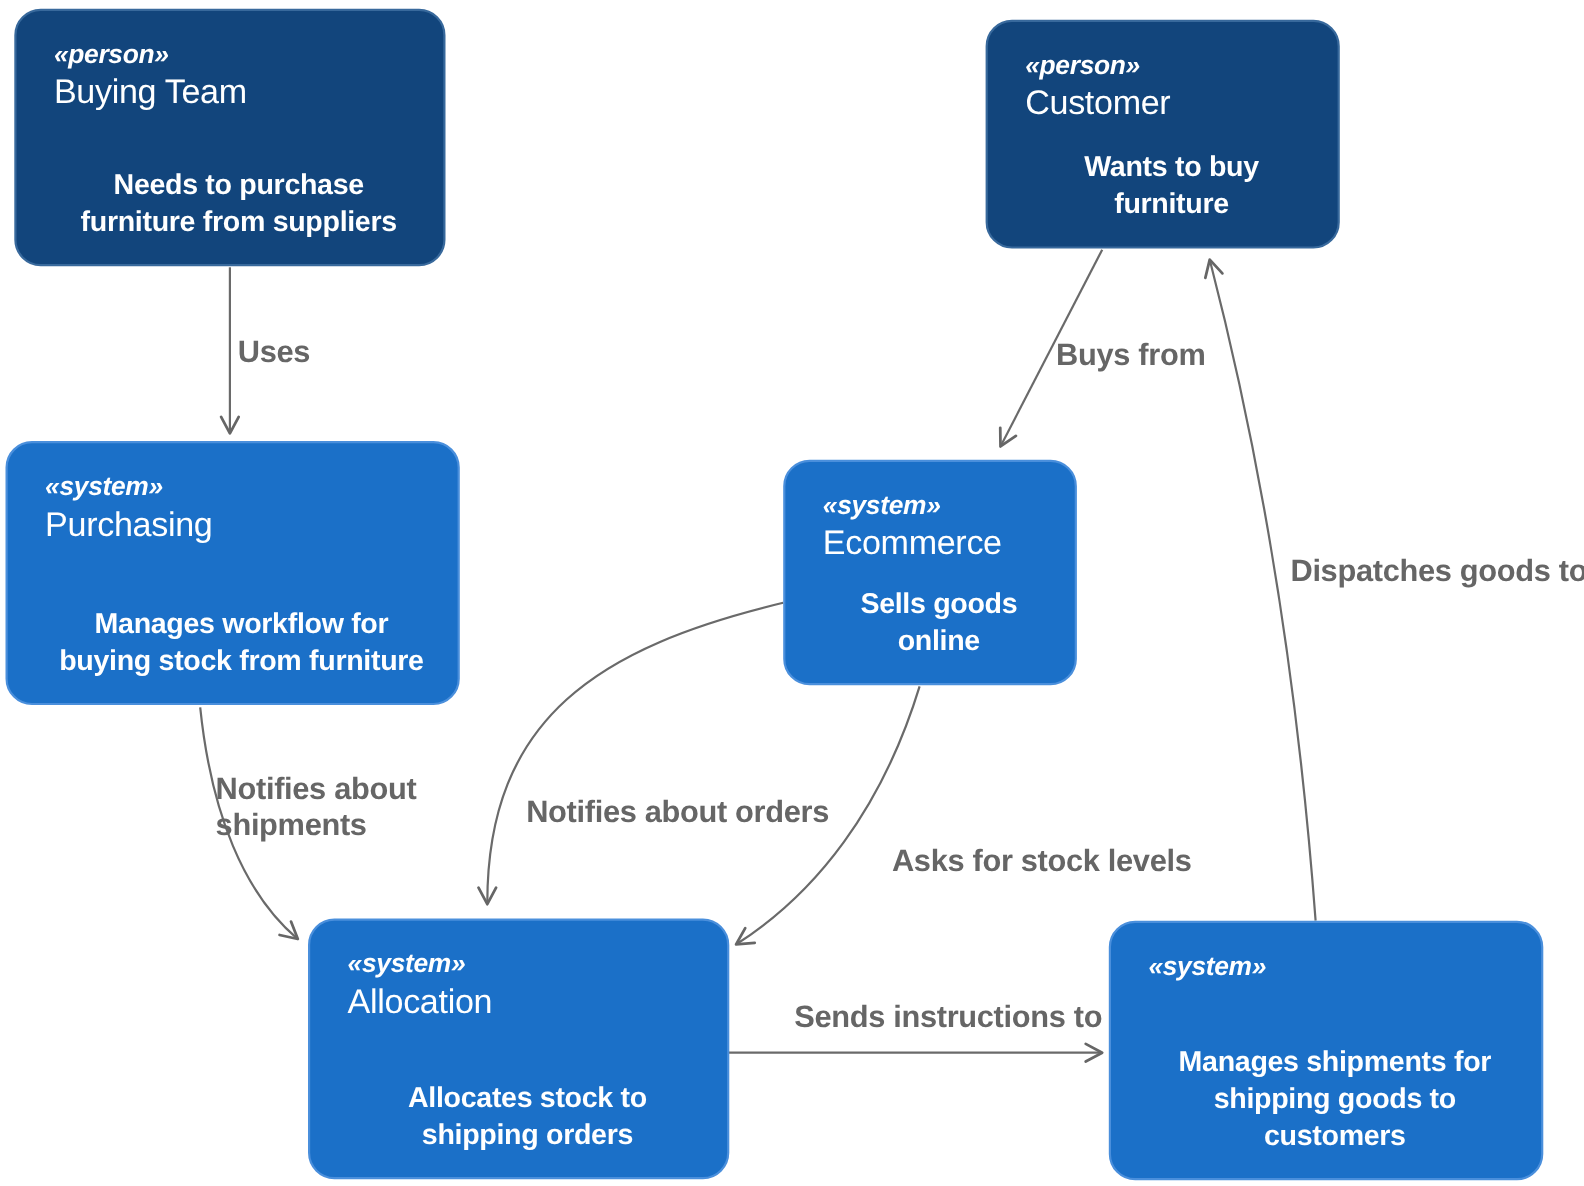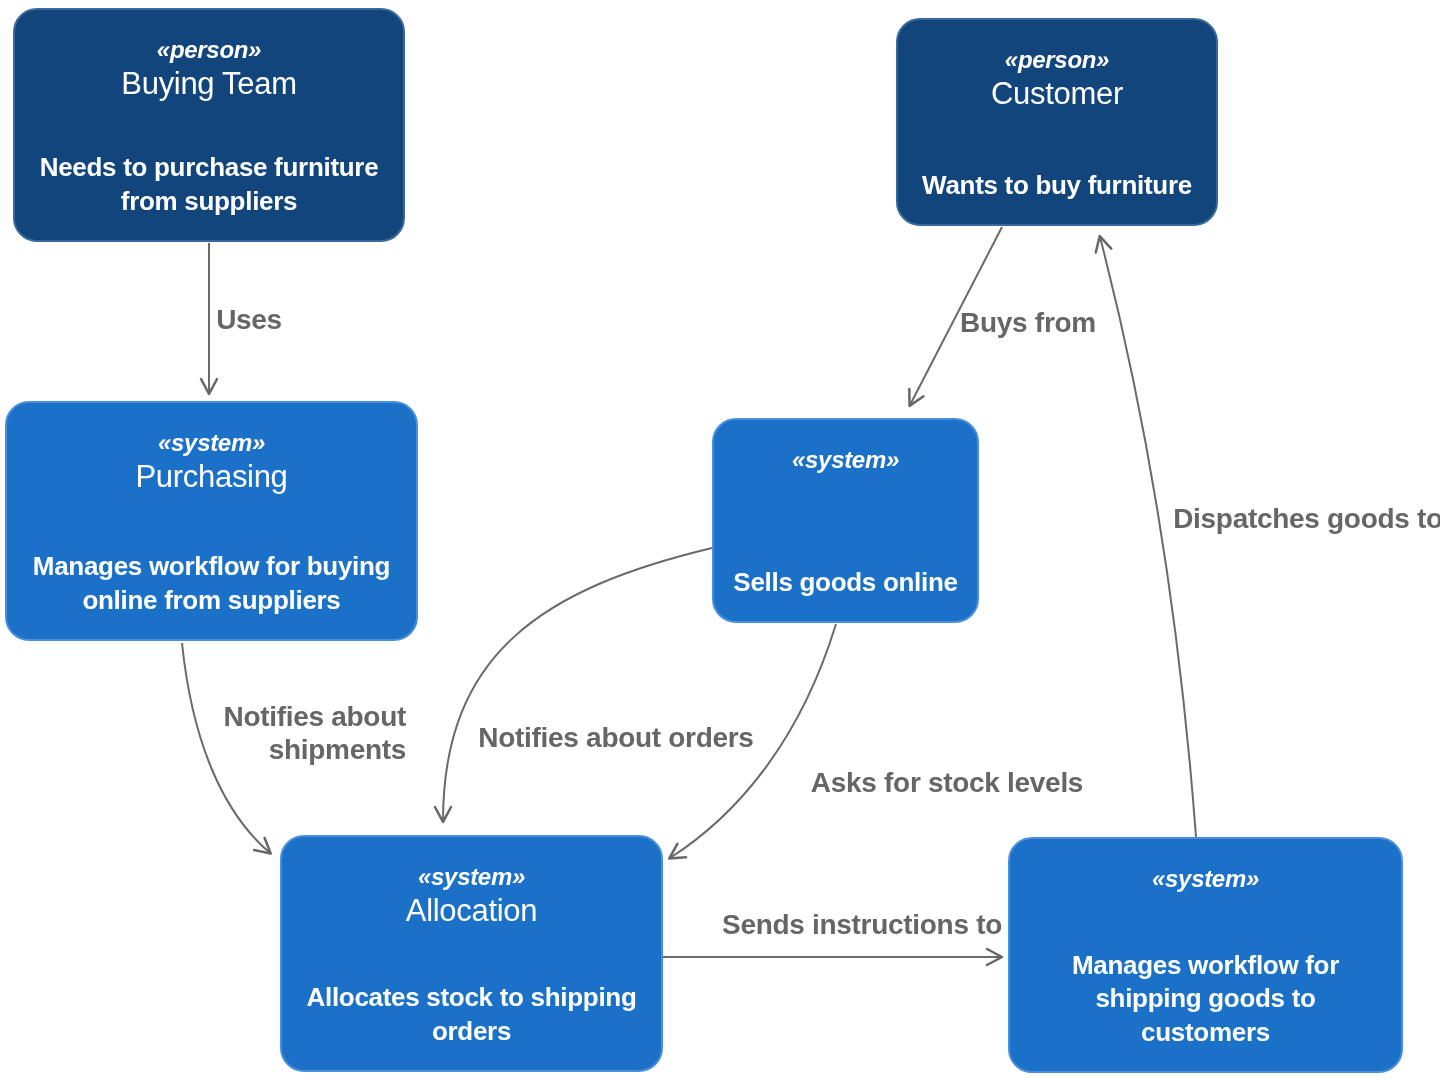--- a/index.html
+++ b/index.html
@@ -27,23 +27,23 @@
     stroke: #6a6a6a;
     stroke-width: 2;
   }
   .node {
     position: absolute;
     box-sizing: border-box;
     border-radius: 24px;
     color: #ffffff;
     display: flex;
     flex-direction: column;
-    align-items: center;
+    align-items: flex-start;
     text-align: center;
-    padding: 20px 18px 22px 18px;
+    padding: 20px 18px 22px 34px;
   }
   .node.person {
     background: var(--person, #12457C);
     border: 2px solid var(--personBorder, #38699c);
   }
   .node.system {
     background: var(--system, #1B70C8);
     border: 2px solid var(--systemBorder, #4a8fdc);
   }
   .node .stereotype {
@@ -65,21 +65,21 @@
     line-height: 1.28;
   }
   .edge-label {
     position: absolute;
     transform: translateX(-50%);
     color: var(--label, #666666);
     font-weight: 700;
     font-size: 28px;
     line-height: 1.18;
     white-space: nowrap;
-    text-align: right;
+    text-align: left;
   }
   .edge-label.wrap {
     white-space: normal;
     width: 210px;
   }
 </style>
 </head>
 <body>
 
 <div class="canvas">
@@ -107,37 +107,38 @@
 
   <div class="node person" style="left:896px; top:18px; width:322px; height:208px;">
     <div class="stereotype">«person»</div>
     <div class="name">Customer</div>
     <div class="desc">Wants to buy furniture</div>
   </div>
 
   <div class="node system" style="left:5px; top:401px; width:413px; height:240px;">
     <div class="stereotype">«system»</div>
     <div class="name">Purchasing</div>
-    <div class="desc">Manages workflow for buying online from suppliers</div>
+    <div class="desc">Manages workflow for buying stock from furniture</div>
   </div>
 
   <div class="node system" style="left:712px; top:418px; width:267px; height:205px;">
     <div class="stereotype">«system»</div>
+    <div class="name">Ecommerce</div>
     <div class="desc">Sells goods online</div>
   </div>
 
   <div class="node system" style="left:280px; top:835px; width:383px; height:237px;">
     <div class="stereotype">«system»</div>
     <div class="name">Allocation</div>
     <div class="desc">Allocates stock to shipping orders</div>
   </div>
 
   <div class="node system" style="left:1008px; top:837px; width:395px; height:236px;">
     <div class="stereotype">«system»</div>
-    <div class="desc">Manages workflow for shipping goods to customers</div>
+    <div class="desc">Manages shipments for shipping goods to customers</div>
   </div>
 
   <div class="edge-label" style="left:249px; top:303px;">Uses</div>
   <div class="edge-label" style="left:1028px; top:306px;">Buys from</div>
   <div class="edge-label" style="left:1308px; top:502px;">Dispatches goods to</div>
   <div class="edge-label wrap" style="left:301px; top:700px;">Notifies about shipments</div>
   <div class="edge-label" style="left:616px; top:721px;">Notifies about orders</div>
   <div class="edge-label" style="left:947px; top:721px;margin-top:45px;">Asks for stock levels</div>
   <div class="edge-label" style="left:862px; top:908px;">Sends instructions to</div>
 

